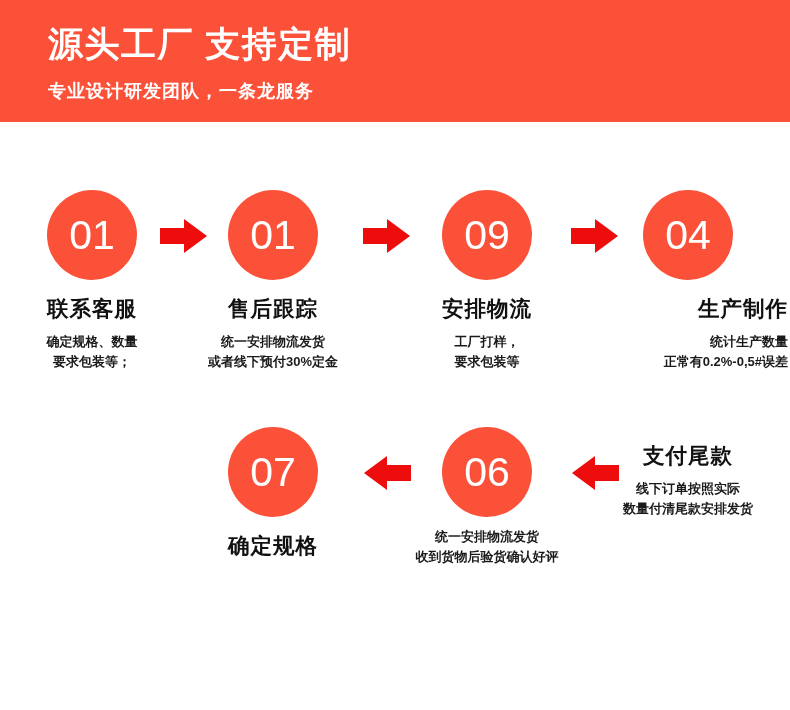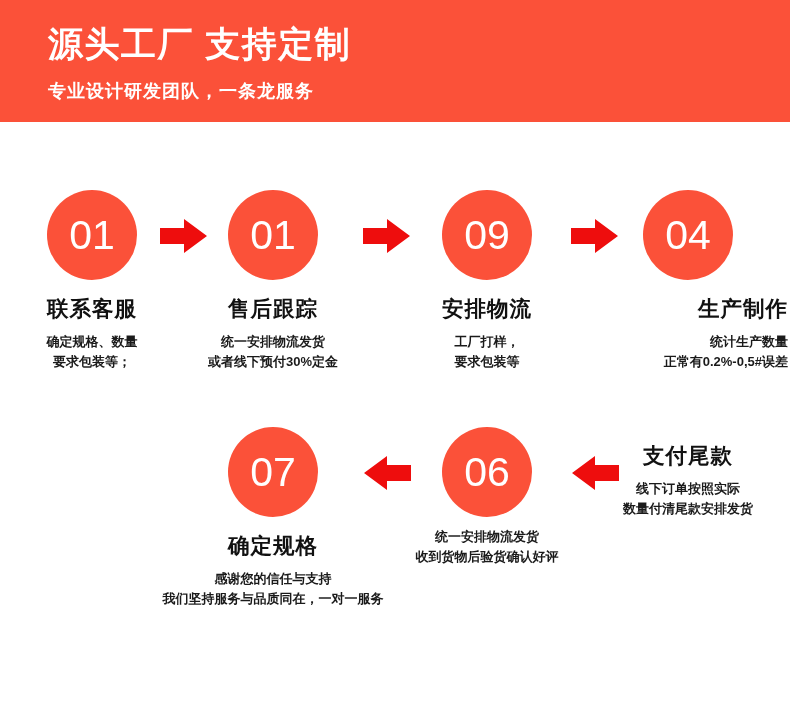--- a/index.html
+++ b/index.html
@@ -158,22 +158,20 @@
   <div class="step" style="left:688px; top:68px;text-align:right;">
     <div class="circle">04</div>
     <div class="step-title">生产制作</div>
     <div class="step-desc">统计生产数量
 正常有0.2%-0,5#误差</div>
   </div>
 
   <div class="step" style="left:273px; top:305px;">
     <div class="circle">07</div>
     <div class="step-title">确定规格</div>
-    <div class="step-desc" style="width:240px;margin-left:-20px;">感谢您的信任与支持
-我们坚持服务与品质同在，一对一服务</div>
   </div>
 
   <div class="arrow left" style="left:363px; top:331px;">
     <svg viewBox="0 0 48 40" xmlns="http://www.w3.org/2000/svg" aria-hidden="true">
       <path d="M0 12 L24 12 L24 3 L47 20 L24 37 L24 28 L0 28 Z" fill="#EE0D0D"></path>
     </svg>
   </div>
 
   <div class="step" style="left:487px; top:305px;">
     <div class="circle">06</div>

